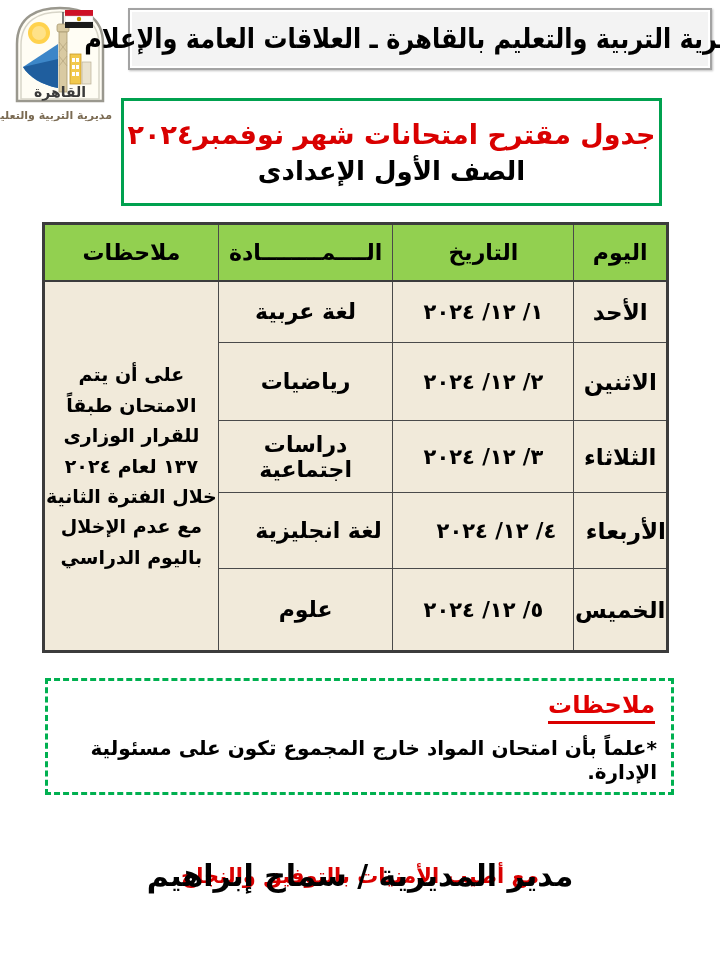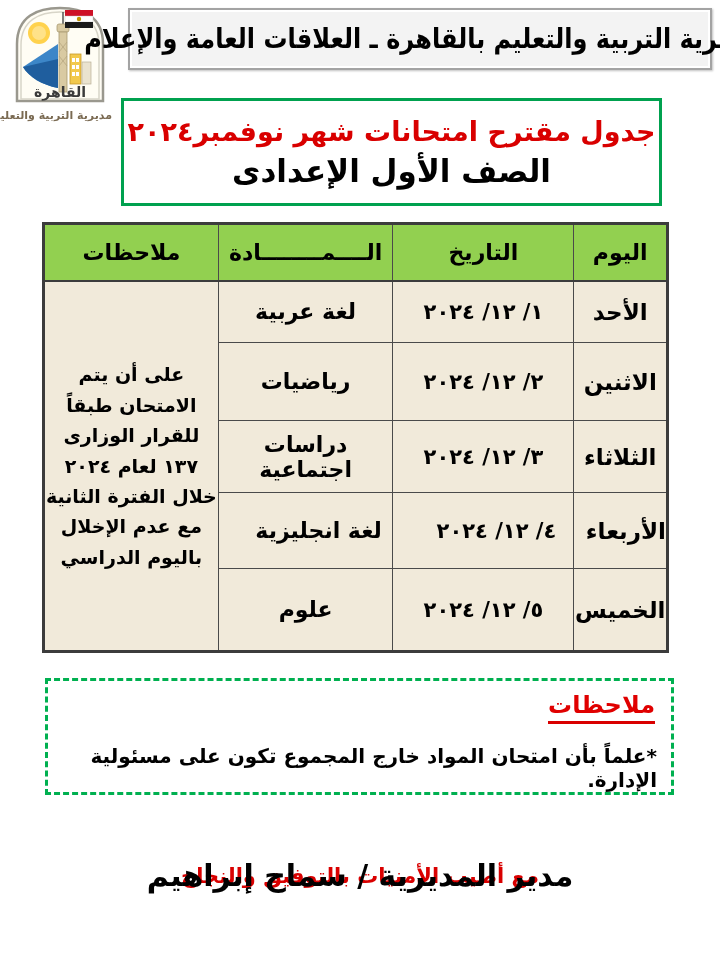--- a/index.html
+++ b/index.html
@@ -34,21 +34,21 @@
   }
 
   
   .title-box {
     position: absolute; left: 121px; top: 98px; width: 541px; height: 108px;
     border: 3px solid #00a14f; background: #fff;
     display: flex; flex-direction: column; align-items: center; justify-content: center;
     gap: 6px;
   }
   .title-line1 { color: #d90000; font-size: 27px; font-weight: bold; letter-spacing: 1px; white-space: nowrap; }
-  .title-line2 { color: #000; font-size: 31px; font-weight: bold; }
+  .title-line2 { color: #000; font-size: 26px; font-weight: bold; }
 
   
   .sched {
     position: absolute; left: 42px; top: 222px; width: 627px;
     border-collapse: collapse; table-layout: fixed;
     border: 3px solid #3c3c3c;
   }
   .sched th, .sched td {
     border: 1.5px solid #4a4a4a;
     text-align: center; vertical-align: middle;
@@ -78,21 +78,21 @@
     border: 3px dashed #00b050; background: #fff;
     padding: 10px 14px 8px 14px;
   }
   .notes-title {
     display: inline-block;
     color: #e00000; font-size: 24px; font-weight: bold;
     border-bottom: 3px solid #d90000; padding-bottom: 2px;
     margin-right: 2px;
   }
   .notes-body {
-    margin-top: 20px;
+    margin-top: 12px;
     color: #000; font-size: 20px; font-weight: bold; text-align: right;
   }
 
   
   .wishes {
     position: absolute; left: 0; top: 820px; width: 720px;
     text-align: center; color: #d90000; font-size: 21px; font-weight: bold; margin-top: 44px;
   }
   .signature {
     position: absolute; left: 0; top: 858px; width: 720px;

